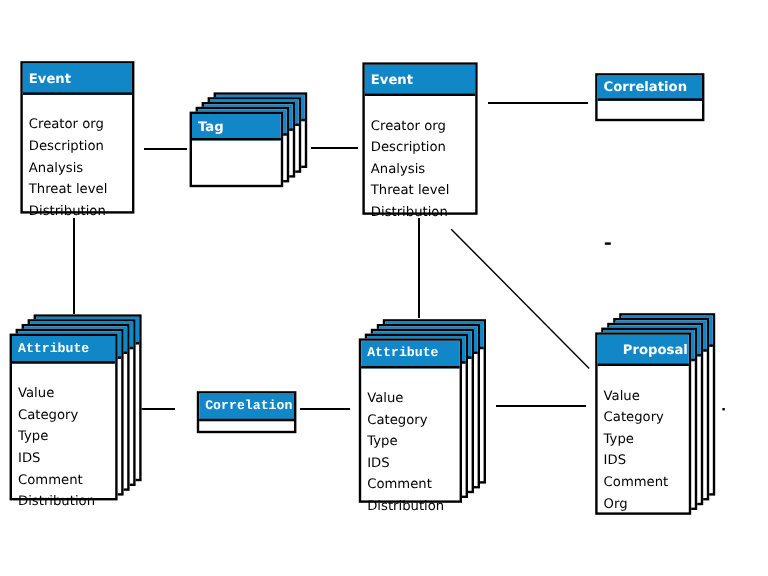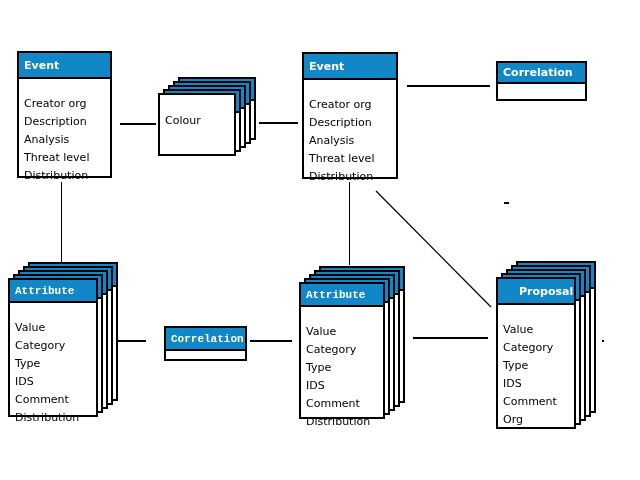--- a/index.html
+++ b/index.html
@@ -71,22 +71,24 @@
     <div class="card sz-tag" style="left:15px;top:-12px">
         <div class="hdr hh22"></div>
       </div>
     <div class="card sz-tag" style="left:10px;top:-8px">
         <div class="hdr hh22"></div>
       </div>
     <div class="card sz-tag" style="left:5px;top:-4px">
         <div class="hdr hh22"></div>
       </div>
     <div class="card sz-tag" style="left:0;top:0">
-      <div class="body">
-        <div class="field lh19">Colour</div>
+      <div class="hdr hh22">
+        <span>Tag</span>
+      </div>
+      <div class="body">
       </div>
     </div>
   </div>
 
   <div class="card sz-event" style="left:302px;top:52px;width:96px">
     <div class="hdr hh26">
       <span>Event</span>
     </div>
     <div class="body">
       <div class="field">Creator org</div>

